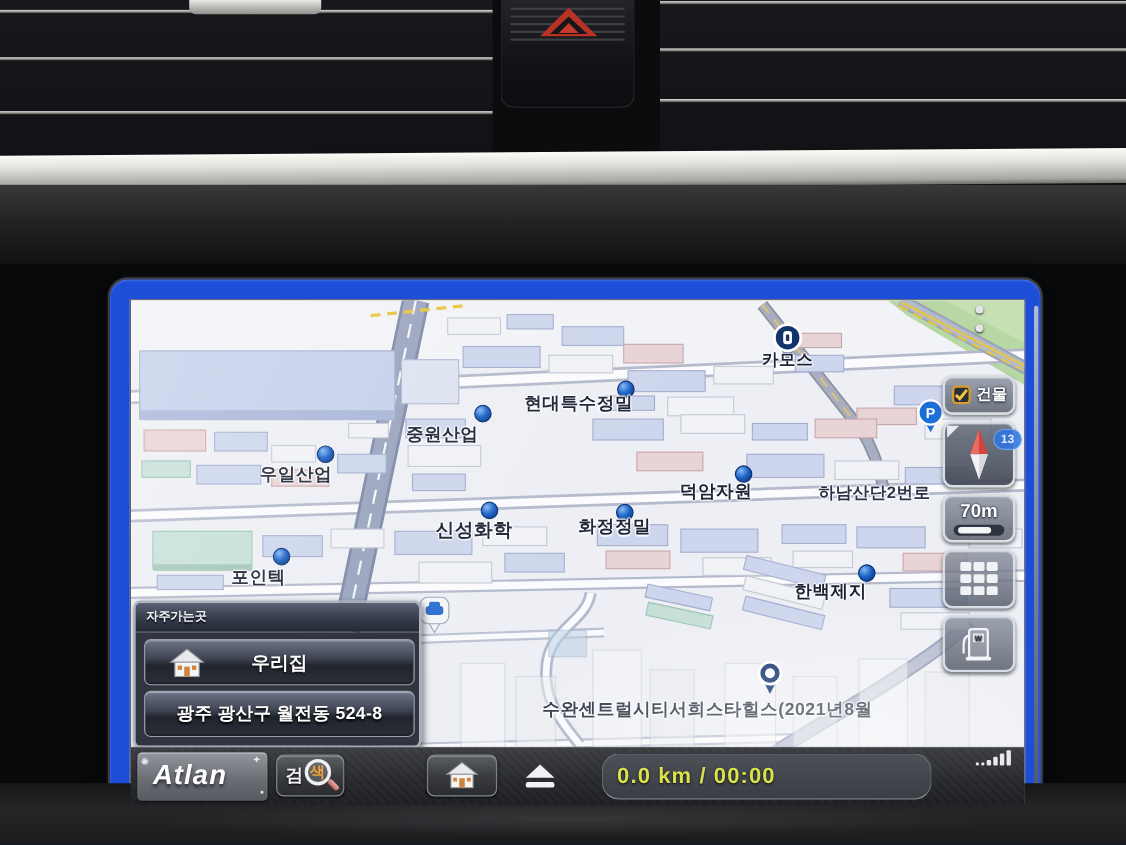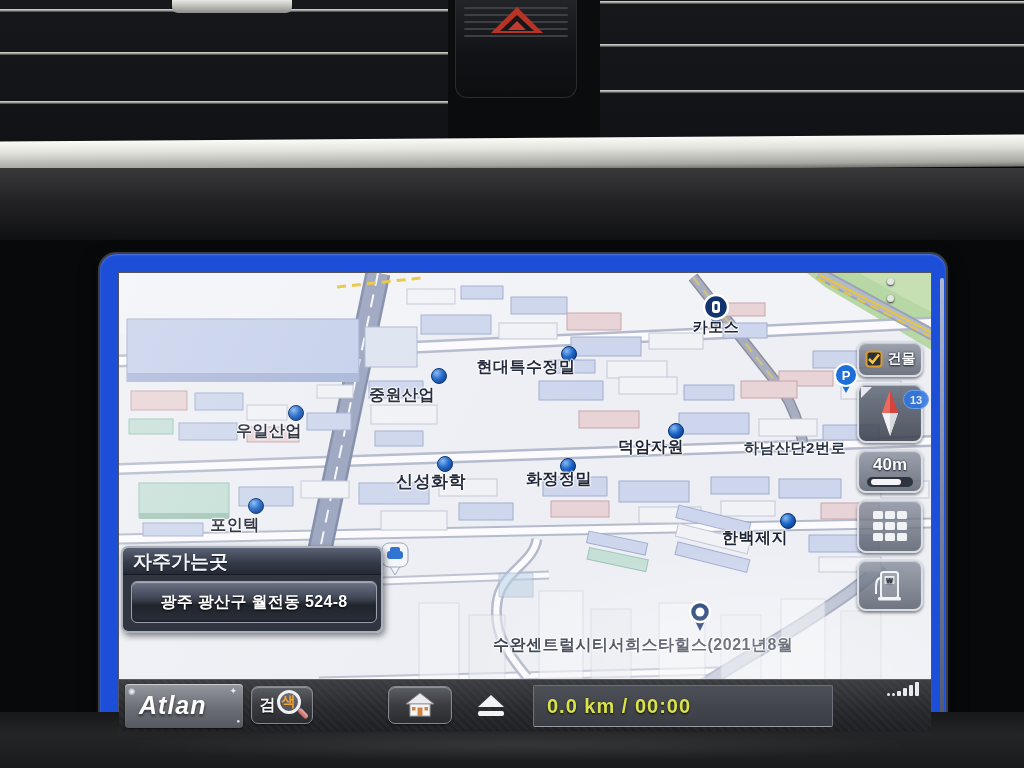--- a/index.html
+++ b/index.html
@@ -71,21 +71,21 @@
   .scale-bar-fill { position:absolute; left:4px; top:2px; width:30px; height:6px; background:#f4f5f7; border-radius:3px; }
   .tb-traffic { height:54px; }
   .tb-grid { height:54px; }
   .tb-fuel { height:52px; margin-bottom:0; }
 
   
   .fav-panel { position:absolute; left:2px; top:273px; width:262px; z-index:4;
     border:2px solid #a9afbb; border-radius:7px; overflow:hidden;
     box-shadow:2px 3px 6px rgba(10,12,18,.5); }
   .fav-header { height:27px; background:linear-gradient(180deg,#5a6274 0%,#353c4a 55%,#242935 100%);
-    color:#f2f4f8; font-size:19px; font-weight:bold; line-height:27px; padding-left:10px;
+    color:#f2f4f8; font-size:11px; font-weight:bold; line-height:27px; padding-left:10px;
     text-shadow:0 1px 1px #10141c; border-bottom:1px solid #161a22; }
   .fav-body { background:rgba(41,45,55,.96); padding:6px 8px 8px 8px; }
   .fav-btn { position:relative; width:246px; height:42px; margin-top:5px; border-radius:6px;
     border:1px solid #9aa0ae;
     background:linear-gradient(180deg,#79descending 0%); 
     background:linear-gradient(180deg,#6d7487 0%,#3e4452 42%,#20242c 58%,#2b2f38 100%);
     box-shadow:inset 0 1px 1px rgba(255,255,255,.45), inset 0 -1px 2px rgba(0,0,0,.5);
     display:flex; align-items:center; justify-content:center;
     color:#fff; font-weight:bold; text-shadow:0 1px 2px #000; }
   .fav-btn:first-child { margin-top:0; }
@@ -113,21 +113,21 @@
   .magnifier { position:relative; width:30px; height:30px; margin-left:2px; }
   .mag-ring { position:absolute; left:2px; top:0; width:24px; height:24px; border-radius:50%;
     border:3px solid #eef0f3; background:rgba(235,238,242,.18);
     display:flex; align-items:center; justify-content:center; }
   .search-suffix { color:#f0a23a; font-size:14px; font-weight:bold; }
   .mag-handle { position:absolute; left:22px; top:21px; width:12px; height:5px; border-radius:3px;
     background:linear-gradient(180deg,#e8b0ac,#c2605c); transform:rotate(45deg); }
   .home-btn { left:269px; top:6px; width:64px; height:38px; }
   .eject-btn { position:absolute; left:355px; top:12px; width:34px; height:28px;
     display:flex; align-items:center; justify-content:center; }
-  .trip-panel { position:absolute; left:414px; top:5px; width:300px; height:42px; border-radius:2px;
+  .trip-panel { position:absolute; left:428px; top:5px; width:300px; height:42px; border-radius:16px;
     background:linear-gradient(180deg,#4c5057 0%,#3a3d43 100%);
     border:1px solid #6d717a; border-bottom-color:#9a9da3;
     display:flex; align-items:center; padding-left:13px; }
   .trip-text { color:#d9e24c; font-size:20px; font-weight:bold; letter-spacing:1px; text-shadow:0 1px 2px #000; }
   .signal-icon { position:absolute; right:14px; top:2px; display:flex; align-items:flex-end; gap:2px; height:14px; }
   .sig-dot { width:3px; height:3px; background:#e9eaec; border-radius:50%; }
   .sig-bar { width:4px; background:#e9eaec; border-radius:1px; }
   .case-dots { position:absolute; right:52px; top:24px; z-index:7; }
   .case-dot { width:7px; height:7px; border-radius:50%; background:#e4e5e7; margin-bottom:10px;
     box-shadow:0 1px 2px rgba(0,0,0,.8); }
@@ -392,21 +392,21 @@
           <svg width="22" height="48">
             <polygon points="11,1 19,24 3,24" fill="#d4433c"></polygon>
             <polygon points="11,1 11,24 3,24" fill="#e86a60"></polygon>
             <polygon points="3,24 19,24 11,47" fill="#f2f3f5"></polygon>
             <polygon points="11,24 19,24 11,47" fill="#d8dade"></polygon>
           </svg>
           <div class="gps-badge">13</div>
         </div>
 
         <div class="tbtn tb-scale">
-          <span class="tbtn-label scale-text">40m</span>
+          <span class="tbtn-label scale-text">70m</span>
           <div class="scale-bar-track">
             <div class="scale-bar-fill"></div>
           </div>
         </div>
 
 
         <div class="tbtn tb-grid">
           <svg width="36" height="32">
             <g fill="#f0f2f5">
               <rect x="1" y="1" width="10" height="8" rx="1.5"></rect>
@@ -430,20 +430,30 @@
             <path d="M8,10 C3,10 3,16 3,20 L3,26" stroke="#f2f4f7" stroke-width="2" fill="none"></path>
             <rect x="5" y="29" width="23" height="3.5" rx="1.5" fill="#f2f4f7"></rect>
           </svg>
         </div>
       </div>
 
       <div class="fav-panel">
         <div class="fav-header">자주가는곳</div>
         <div class="fav-body">
           <div class="fav-btn">
+            <svg class="fav-home-icon" width="32" height="28">
+              <polygon points="16,1 31,13 1,13" fill="#e9eaec" stroke="#8d9095"></polygon>
+              <rect x="5" y="13" width="22" height="13" fill="#f5f5f6" stroke="#9b9ea3"></rect>
+              <rect x="13.5" y="17" width="5" height="9" fill="#cf8440"></rect>
+              <rect x="7.5" y="16" width="4" height="4" fill="#cf8440"></rect>
+              <rect x="20.5" y="16" width="4" height="4" fill="#cf8440"></rect>
+            </svg>
+            <span class="fav-home-label">우리집</span>
+          </div>
+          <div class="fav-btn">
             <span class="fav-addr-label">광주 광산구 월전동 524-8</span>
           </div>
         </div>
       </div>
 
       <div class="bottom-bar">
         <div class="atlan-panel">
           <span class="sparkle" style="left:3px; top:3px">✺</span>
           <span class="sparkle" style="right:6px; top:2px">✦</span>
           <span class="sparkle" style="right:3px; bottom:4px; font-size:6px">●</span>

